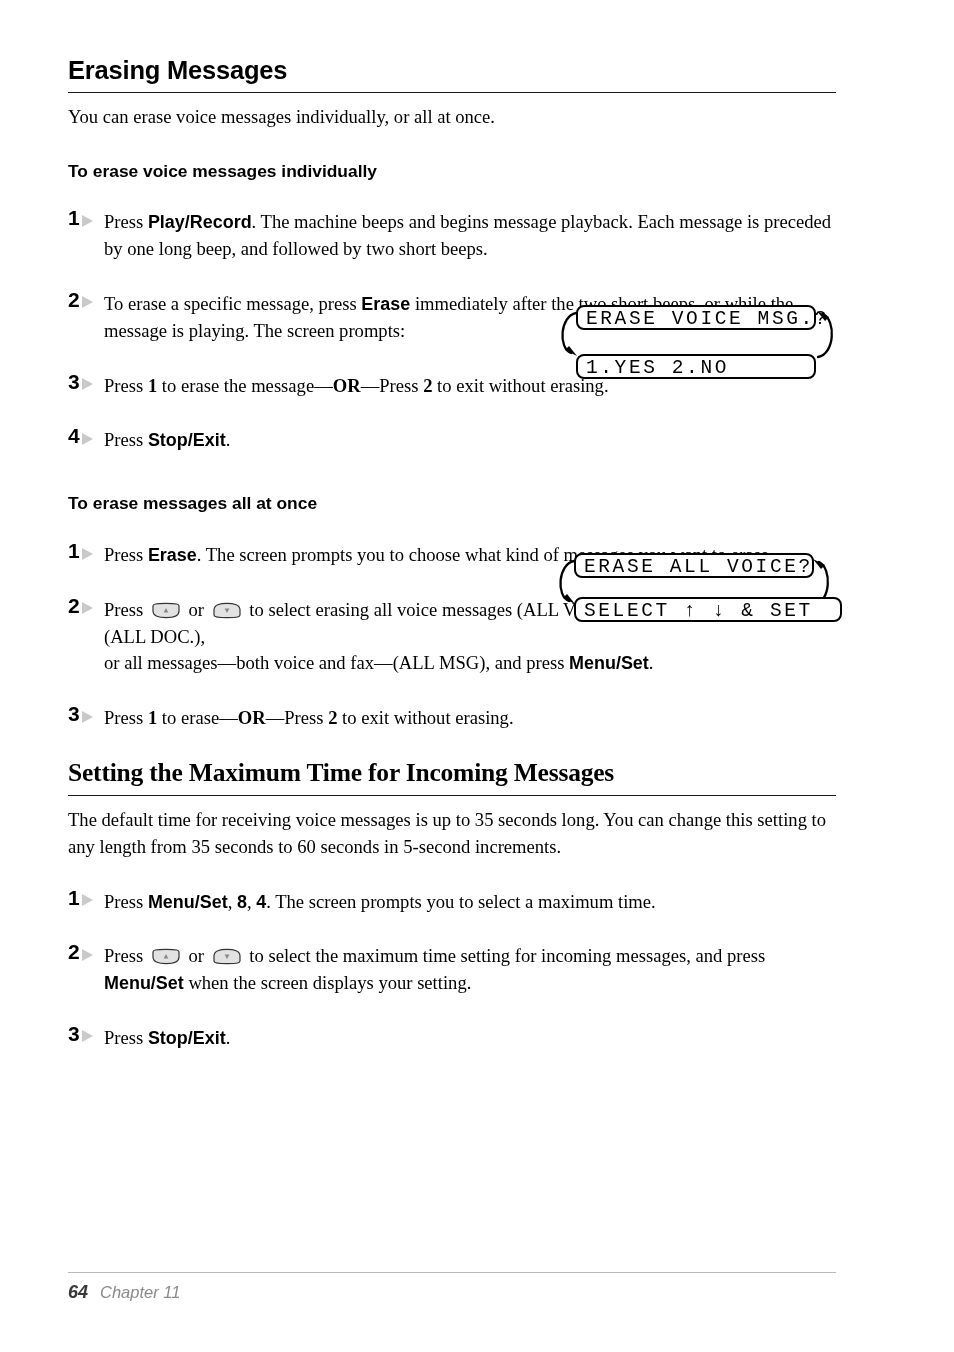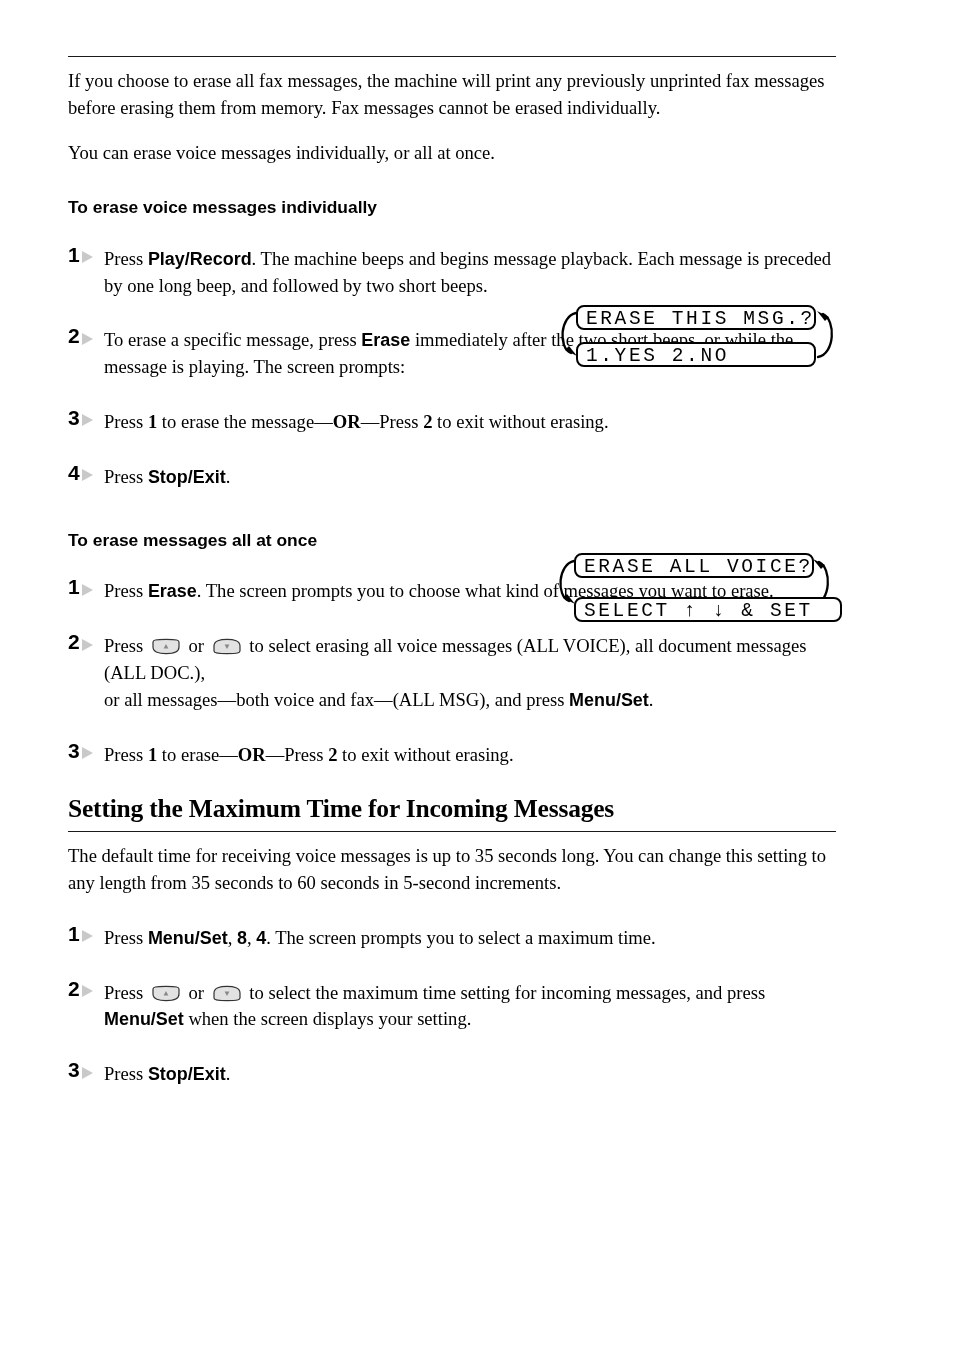--- a/index.html
+++ b/index.html
@@ -170,23 +170,23 @@
     font-size: 16.5px;
   }
 </style>
 </head>
 <body>
 
 <div class="page">
 
   <div class="content">
 
+    <h1 class="sec-title">Erasing Messages</h1>
     <div class="rule"></div>
 
-    <p class="body">If you choose to erase all fax messages, the machine will print any previously unprinted fax messages before erasing them from memory. Fax messages cannot be erased individually.</p>
     <p class="body">You can erase voice messages individually, or all at once.</p>
 
     <h2 class="sub-title" style="margin-top:30px;">To erase voice messages individually</h2>
 
     <div id="steps-individually" style="margin-top:13px;">
         <div class="step">
           <span class="num"><span>1</span><span class="tri"></span></span>
           <span class="step-text">Press <b>Play/Record</b>. The machine beeps and begins message playback. Each message is preceded by one long beep, and followed by two short beeps.</span>
         </div>
         <div class="step" style="margin-top: 11px;">
@@ -256,29 +256,35 @@
 
   <div class="lcd" style="left:552px; top:300px; width:290px; height:72px;">
     <svg class="lcd-arrows" width="290" height="72" viewBox="0 0 290 72">
 
       <path d="M 24 13 C 8 16, 6 48, 19 53" fill="none" stroke="#000" stroke-width="2.3" stroke-linecap="round"></path>
       <path d="M 25 56 L 13 50 L 17 46 Z" fill="#000"></path>
 
       <path d="M 266 57 C 283 54, 284 20, 271 14" fill="none" stroke="#000" stroke-width="2.3" stroke-linecap="round"></path>
       <path d="M 265 11 L 277 17 L 273 21 Z" fill="#000"></path>
     </svg>
-    <div class="lcd-box" style="position:absolute; left:24px; top:5px; width:240px;">ERASE THIS MSG.?</div>
-    <div class="lcd-box second" style="position:absolute; left:24px; top:37px; width:240px; margin-top:5px;">1.YES 2.NO</div>
+    <div class="lcd-box" style="position:absolute; left:24px; top:5px; width:240px;">ERASE VOICE MSG.?</div>
+    <div class="lcd-box second" style="position:absolute; left:24px; top:37px; width:240px; margin-top:17px;">1.YES 2.NO</div>
   </div>
 
   <div class="lcd" style="left:546px; top:548px; width:290px; height:72px;">
     <svg class="lcd-arrows" width="290" height="72" viewBox="0 0 290 72">
       <path d="M 28 13 C 12 16, 10 48, 23 53" fill="none" stroke="#000" stroke-width="2.3" stroke-linecap="round"></path>
       <path d="M 29 56 L 17 50 L 21 46 Z" fill="#000"></path>
       <path d="M 268 57 C 285 54, 286 20, 273 14" fill="none" stroke="#000" stroke-width="2.3" stroke-linecap="round"></path>
       <path d="M 267 11 L 279 17 L 275 21 Z" fill="#000"></path>
     </svg>
     <div class="lcd-box" style="position:absolute; left:28px; top:5px; width:240px;">ERASE ALL VOICE?</div>
     <div class="lcd-box second" style="position:absolute; left:28px; top:37px; width:268px; margin-top:12px;">SELECT ↑ ↓ &amp; SET</div>
   </div>
 
+  <div class="footer">
+    <div class="footer-rule"></div>
+    <div class="footer-line">
+      <span class="footer-page">64</span><span class="footer-chapter">Chapter 11</span>
+    </div>
+  </div>
 
 </div>
 
 </body></html>

